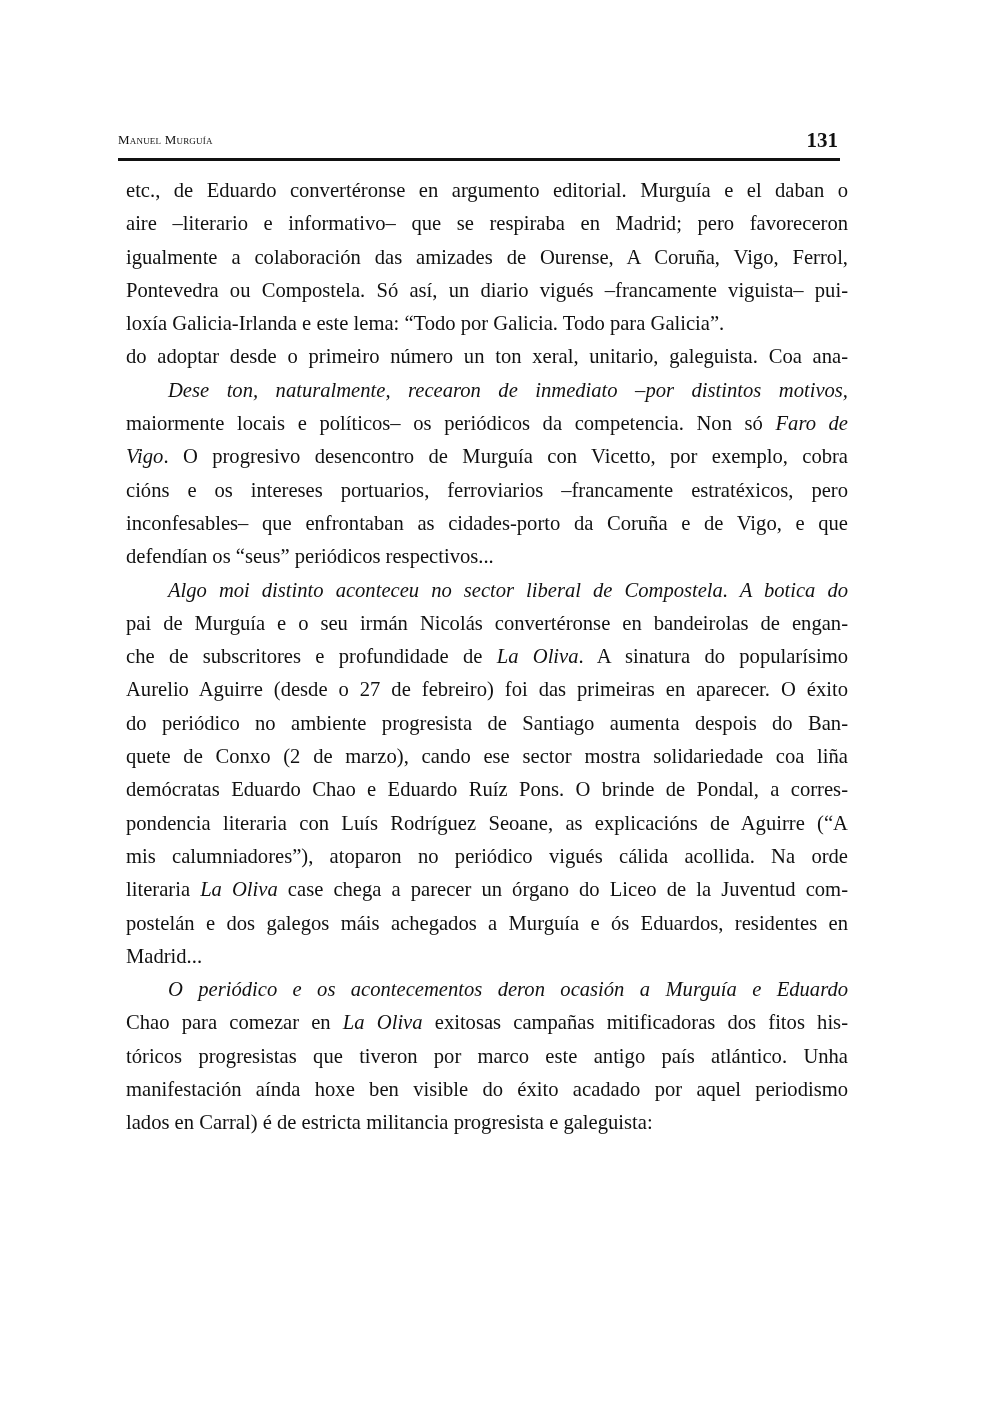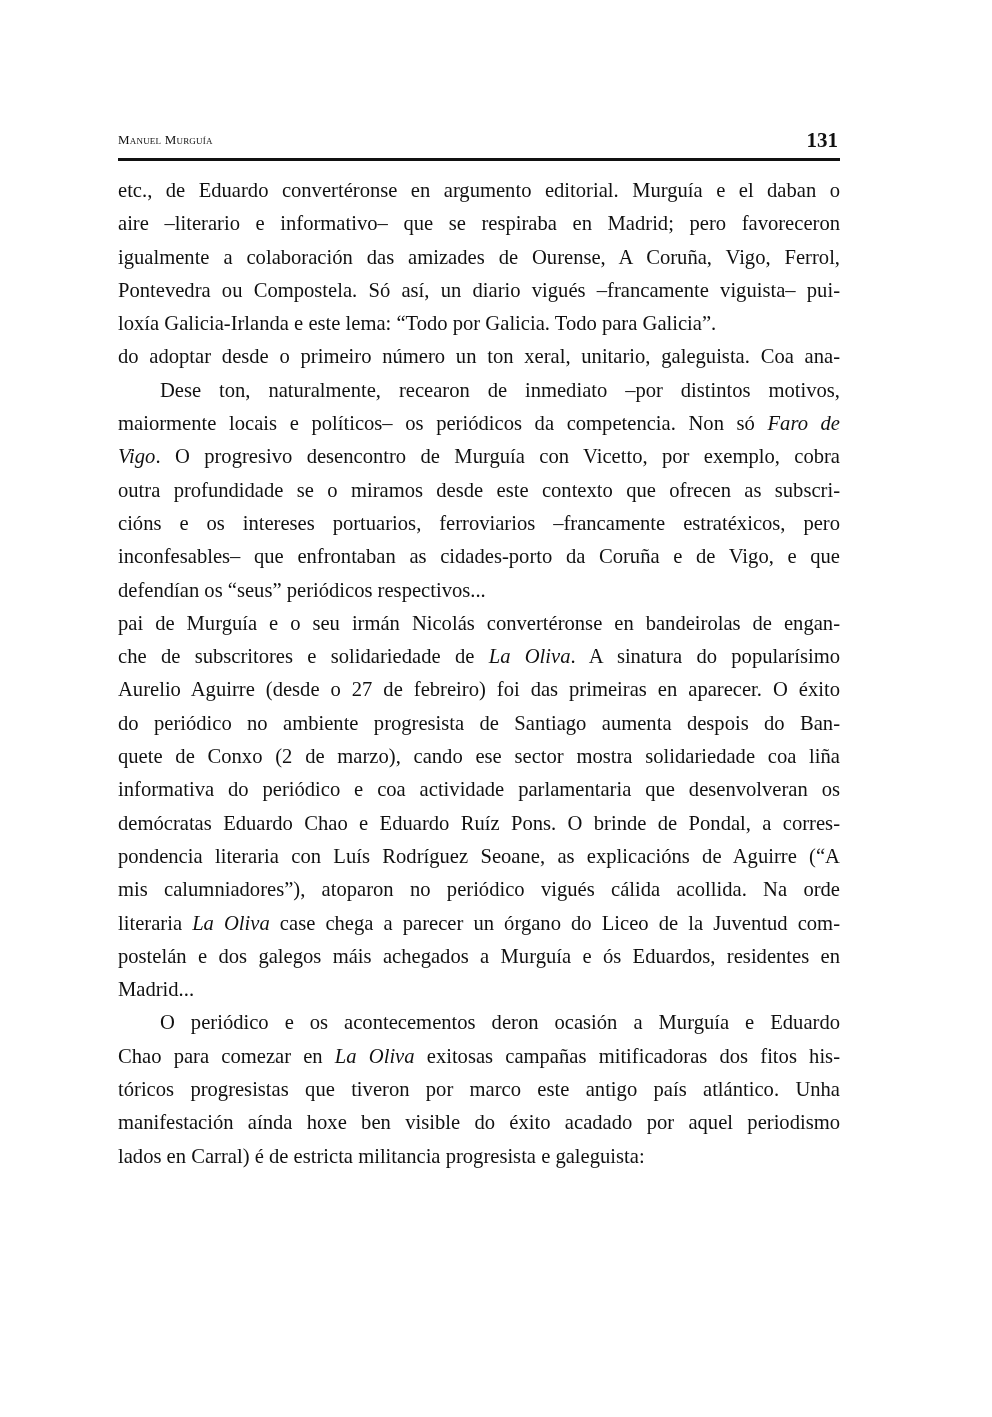--- a/index.html
+++ b/index.html
@@ -16,28 +16,28 @@
     position: absolute; left: 0; width: 722px; top: 4px;
     text-align: left; font-size: 13px; letter-spacing: 0.2px;
     font-variant: small-caps;
   }
   .page-number {
     position: absolute; right: 2px; top: 0px; font-size: 21px; font-weight: bold;
   }
   .rule {
     position: absolute; top: 158px; left: 0; width: 722px; height: 3px; background: #111111;
   }
-  .body-text { position: absolute; top: 174px; left: 0; width: 722px; }
+  .body-text { position: absolute; top: 174px; left: 8px; width: 722px; }
   .line {
     height: 33.3px; line-height: 33.3px; font-size: 20.6px;
     white-space: nowrap; text-align: justify; text-align-last: justify;
     overflow: visible;
   }
   .line.last { text-align-last: left; }
-  .line.indent { padding-left: 42px; }
+  .line.indent { padding-left: 42px; font-style: italic; }
   .it { font-style: italic; margin-top: 12px; }
 </style>
 </head>
 <body>
 
 <div class="page">
   <div class="running-head">
     <div class="running-title">Manuel Murguía</div>
     <div class="page-number">131</div>
   </div>
@@ -45,30 +45,29 @@
   <div class="body-text" id="body-text">
       <div class="line"><span>etc., de Eduardo convertéronse en argumento editorial. Murguía e el daban o</span></div>
       <div class="line"><span>aire –literario e informativo– que se respiraba en Madrid; pero favoreceron</span></div>
       <div class="line"><span>igualmente a colaboración das amizades de Ourense, A Coruña, Vigo, Ferrol,</span></div>
       <div class="line"><span>Pontevedra ou Compostela. Só así, un diario vigués –francamente viguista– pui-</span></div>
       <div class="line last"><span>loxía Galicia-Irlanda e este lema: “Todo por Galicia. Todo para Galicia”.</span></div>
       <div class="line"><span>do adoptar desde o primeiro número un ton xeral, unitario, galeguista. Coa ana-</span></div>
       <div class="line indent"><span>Dese ton, naturalmente, recearon de inmediato –por distintos motivos,</span></div>
       <div class="line"><span>maiormente locais e políticos– os periódicos da competencia. Non só </span><span class="it">Faro de</span></div>
       <div class="line"><span class="it">Vigo</span><span>. O progresivo desencontro de Murguía con Vicetto, por exemplo, cobra</span></div>
-      <div class="line"><span>outra profundidade se o miramos desde este contexto que ofrecen as subscri-</span></div>
       <div class="line"><span>cións e os intereses portuarios, ferroviarios –francamente estratéxicos, pero</span></div>
       <div class="line"><span>inconfesables– que enfrontaban as cidades-porto da Coruña e de Vigo, e que</span></div>
       <div class="line last"><span>defendían os “seus” periódicos respectivos...</span></div>
+      <div class="line indent"><span>Algo moi distinto aconteceu no sector liberal de Compostela. A botica do</span></div>
       <div class="line"><span>pai de Murguía e o seu irmán Nicolás convertéronse en bandeirolas de engan-</span></div>
-      <div class="line"><span>che de subscritores e solidariedade de </span><span class="it">La Oliva</span><span>. A sinatura do popularísimo</span></div>
+      <div class="line"><span>che de subscritores e profundidade de </span><span class="it">La Oliva</span><span>. A sinatura do popularísimo</span></div>
       <div class="line"><span>Aurelio Aguirre (desde o 27 de febreiro) foi das primeiras en aparecer. O éxito</span></div>
       <div class="line"><span>do periódico no ambiente progresista de Santiago aumenta despois do Ban-</span></div>
       <div class="line"><span>quete de Conxo (2 de marzo), cando ese sector mostra solidariedade coa liña</span></div>
-      <div class="line"><span>informativa do periódico e coa actividade parlamentaria que desenvolveran os</span></div>
       <div class="line"><span>demócratas Eduardo Chao e Eduardo Ruíz Pons. O brinde de Pondal, a corres-</span></div>
       <div class="line"><span>pondencia literaria con Luís Rodríguez Seoane, as explicacións de Aguirre (“A</span></div>
       <div class="line"><span>mis calumniadores”), atoparon no periódico vigués cálida acollida. Na orde</span></div>
       <div class="line"><span>literaria </span><span class="it">La Oliva</span><span> case chega a parecer un órgano do Liceo de la Juventud com-</span></div>
       <div class="line"><span>postelán e dos galegos máis achegados a Murguía e ós Eduardos, residentes en</span></div>
       <div class="line last"><span>Madrid...</span></div>
       <div class="line indent"><span>O periódico e os acontecementos deron ocasión a Murguía e Eduardo</span></div>
       <div class="line"><span>Chao para comezar en </span><span class="it">La Oliva</span><span> exitosas campañas mitificadoras dos fitos his-</span></div>
       <div class="line"><span>tóricos progresistas que tiveron por marco este antigo país atlántico. Unha</span></div>
       <div class="line"><span>manifestación aínda hoxe ben visible do éxito acadado por aquel periodismo</span></div>

